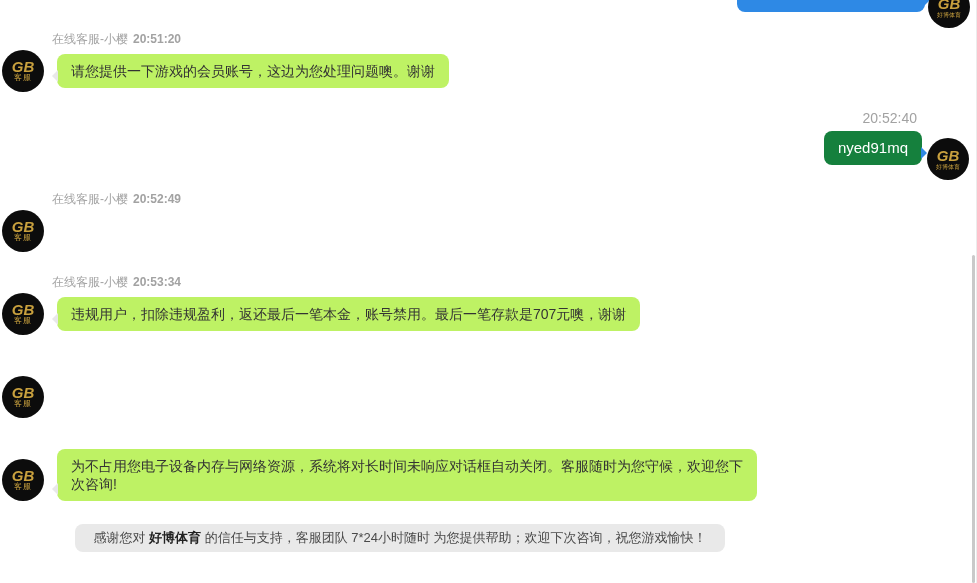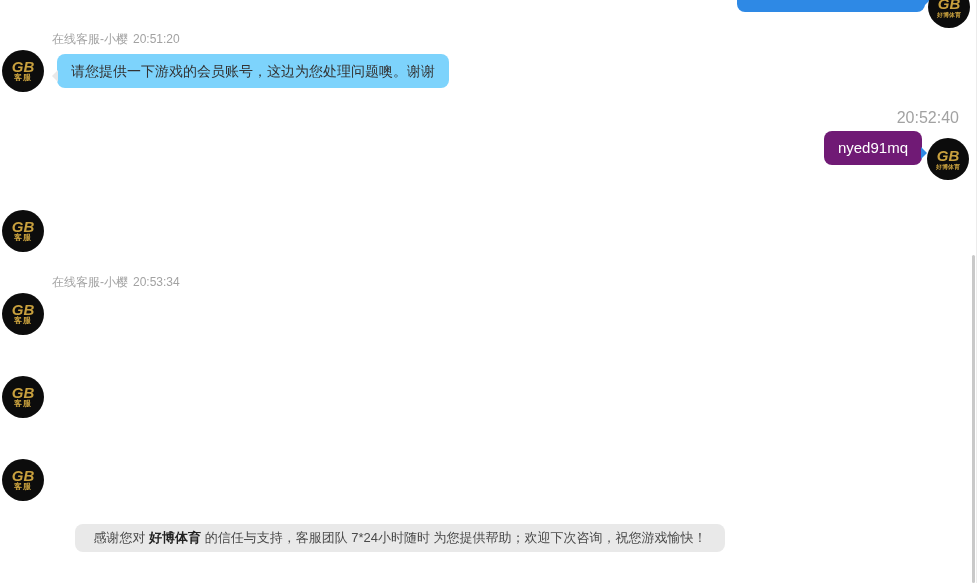--- a/index.html
+++ b/index.html
@@ -18,55 +18,55 @@
     background:#0c0c0c;
     display:flex; flex-direction:column; align-items:center; justify-content:center;
     position:absolute;
     overflow:hidden;
   }
   .avatar .logo {
     font-size:15px; font-weight:bold; font-style:italic;
     color:#c9a13e; line-height:1.05; letter-spacing:0;
   }
   .avatar .sub {
-    font-size:8px; color:#c9a13e; font-weight:bold; line-height:1.1; letter-spacing:1px;
+    font-size:8px; color:#c9a13e; font-weight:normal; line-height:1.1; letter-spacing:1px;
   }
   .avatar .sub.tiny { font-size:6px; letter-spacing:0; }
 
   
   .group { position:absolute; left:0; width:977px; }
   .meta {
     margin-left:52px; font-size:12px; color:#a2a2a2; height:14px; line-height:14px;
   }
-  .meta .time { margin-left:5px; }
+  .meta .time { margin-left:5px;font-weight:bold; }
   .bubble {
     position:relative; display:inline-block;
     max-width:700px;
     padding:8px 14px;
     border-radius:8px;
     font-size:14px; line-height:18px;
   }
   .bubble.gray {
     margin-left:57px; margin-top:8px;
-    background:#7dd3fc; color:#333333;
+    background:#bef264; color:#333333;
   }
   .bubble.gray::before {
     content:""; position:absolute; left:-5px; bottom:6px;
     border:6px solid transparent; border-left:0; border-right:6px solid #e8e8e8;
   }
   .agent-avatar-pos { left:2px; }
 
   
   .user-group { text-align:right; }
   .user-time {
-    font-size:16px; color:#a2a2a2; height:14px; line-height:14px;
-    margin-right:18px;
+    font-size:14px; color:#a2a2a2; height:14px; line-height:14px;
+    margin-right:60px;
   }
   .bubble.blue {
-    background:#701a75; color:#ffffff;
+    background:#15803d; color:#ffffff;
     margin-right:55px; margin-top:6px;
     font-size:15px;
     margin-left:45px;
   }
   .bubble.blue::after {
     content:""; position:absolute; right:-5px; bottom:6px;
     border:6px solid transparent; border-right:0; border-left:6px solid #2e89e5;
   }
 
   
@@ -133,44 +133,53 @@
       <span class="logo">GB</span>
       <span class="sub tiny">好博体育</span>
     </div>
   </div>
 
   <div class="group" style="top:192px;">
     <div class="avatar agent-avatar-pos" style="top:18px;">
       <span class="logo">GB</span>
       <span class="sub">客服</span>
     </div>
+    <div class="meta">
+      <span class="sender">在线客服-小樱</span><span class="time">20:52:49</span>
+    </div>
   </div>
 
   <div class="group" style="top:275px;">
     <div class="avatar agent-avatar-pos" style="top:18px;">
       <span class="logo">GB</span>
       <span class="sub">客服</span>
     </div>
     <div class="meta">
       <span class="sender">在线客服-小樱</span><span class="time">20:53:34</span>
+    </div>
+    <div class="bubble gray">
+      <span>违规用户，扣除违规盈利，返还最后一笔本金，账号禁用。最后一笔存款是707元噢，谢谢</span>
     </div>
   </div>
 
   <div class="group" style="top:358px;">
     <div class="avatar agent-avatar-pos" style="top:18px;">
       <span class="logo">GB</span>
       <span class="sub">客服</span>
     </div>
   </div>
 
   <div class="group" style="top:441px;">
     <div class="avatar agent-avatar-pos" style="top:18px;">
       <span class="logo">GB</span>
       <span class="sub">客服</span>
     </div>
+    <div class="bubble gray">
+      <span>为不占用您电子设备内存与网络资源，系统将对长时间未响应对话框自动关闭。客服随时为您守候，欢迎您下次咨询!</span>
+    </div>
   </div>
 
   <div class="footer-notice">
     <div class="footer-pill">
       <span>感谢您对 </span><span class="brand">好博体育</span><span> 的信任与支持，客服团队 7*24小时随时 为您提供帮助；欢迎下次咨询，祝您游戏愉快！</span>
     </div>
   </div>
 
   <div class="scroll-track"></div>
   <div class="scroll-thumb"></div>

